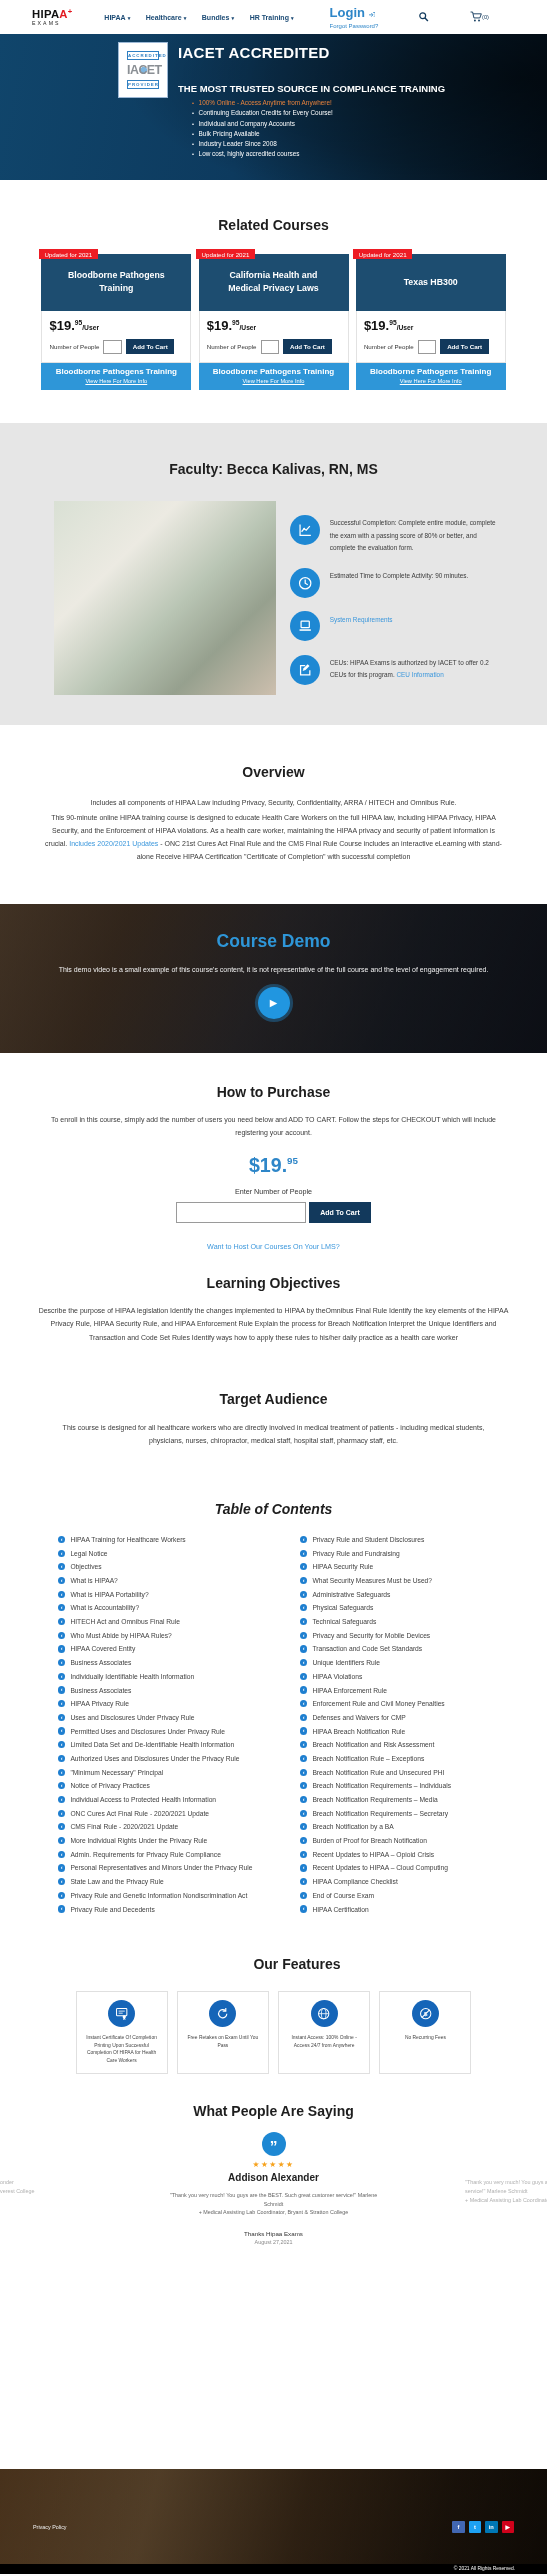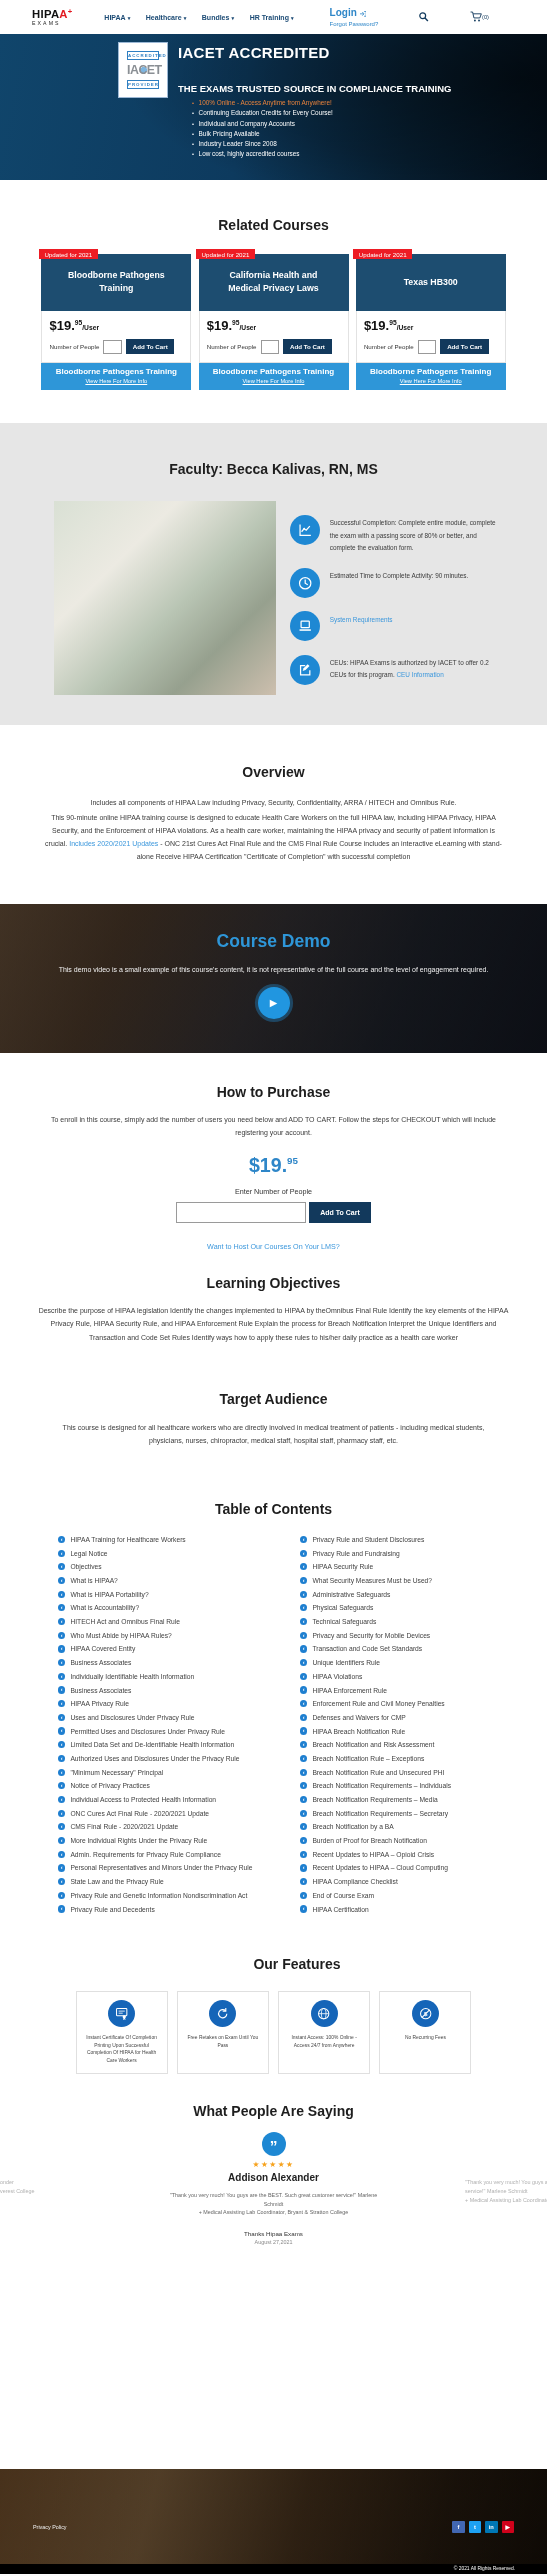--- a/index.html
+++ b/index.html
@@ -10,21 +10,21 @@
   .header { height:34px; background:#fff; display:flex; align-items:center; padding:0 32px; }
   .logo { line-height:1; }
   .logo-main { font-size:11.3px; font-weight:bold; color:#111; letter-spacing:0.3px;}
   .logo-accent { color:#e21b22; }
   .logo-plus { color:#e21b22; font-size:7.7px; vertical-align:super; font-weight:bold;}
   .logo-sub { font-size:5.2px; letter-spacing:2.1px; color:#222; margin-top:1px;}
   .nav { display:flex; gap:15.5px; margin-left:32px; }
   .nav-item { font-size:7px; font-weight:bold; color:#1b4a74; cursor:pointer; }
   .nav-caret { font-size:5.2px; color:#1b4a74; margin-left:2.1px;}
   .auth { margin-left:36px; line-height:1.5;}
-  .login { color:#2e86c8; font-size:10px; font-weight:bold; cursor:pointer;}
+  .login { color:#2e86c8; font-size:13px; font-weight:bold; cursor:pointer;}
   .forgot { color:#2e86c8; font-size:6px; cursor:pointer;}
   .hdr-icon { margin-left:40px; cursor:pointer; display:flex; align-items:center;}
   .cart-count { font-size:5.7px; color:#123a5d; }
 
   
   .hero { height:146px;
     background:
       radial-gradient(120% 160% at 95% 30%, rgba(0,0,0,.55) 0%, rgba(0,0,0,.25) 40%, rgba(0,0,0,0) 60%),
       linear-gradient(100deg,#10456b 0%,#0d3a5e 45%,#082338 75%,#04121f 100%);
   }
@@ -99,21 +99,21 @@
 
   
   .objectives { height:121px; background:#fff; }
   .objectives .sec-heading { padding-top:15.5px; }
   .audience { height:113px; background:#fff; }
   .audience .sec-heading { padding-top:11.3px; }
   .centered-para { width:474px; margin:13.4px auto 0; text-align:center; font-size:7px; line-height:13.4px; color:#3a3a3a;}
 
   
   .toc { height:444px; background:#fff; }
-  .toc .sec-heading { padding-top:8.2px; }
+  .toc .sec-heading { padding-top:8.2px;font-style:italic; }
   .toc-cols { display:flex; margin-top:18.5px; padding-left:58px;}
   .toc-col { width:242px; }
   .toc-item { display:flex; align-items:center; margin-bottom:6.2px; height:7.5px;}
   .toc-bullet { flex:0 0 7.2px; width:7.2px; height:7.2px; border-radius:50%; background:#1e7fd0; color:#fff; font-size:5.7px; line-height:6.7px; text-align:center; font-weight:bold;}
   .toc-text { margin-left:5.2px; font-size:6.7px; color:#414141;}
 
   
   .features { height:144px; background:#fff; }
   .features .sec-heading { padding-top:18.5px;padding-left:47px; }
   .feat-row { display:flex; justify-content:center; gap:9.3px; margin-top:19.6px; align-items:stretch;}
@@ -191,21 +191,21 @@
   </div>
 </header>
 
 <section class="hero">
   <div class="iacet-badge">
     <div class="iacet-top">ACCREDITED</div>
     <div class="iacet-mid">IACET</div>
     <div class="iacet-bottom">PROVIDER</div>
   </div>
   <h1 class="hero-title">IACET ACCREDITED</h1>
-  <div class="hero-sub">THE EXAMS TRUSTED SOURCE IN COMPLIANCE TRAINING</div>
+  <div class="hero-sub">THE MOST TRUSTED SOURCE IN COMPLIANCE TRAINING</div>
   <div class="hero-bullets">
     <div class="hero-bullet highlight"><span class="dot">•</span><span>100% Online - Access Anytime from Anywhere!</span></div>
     <div>
 
         <div class="hero-bullet"><span class="dot">•</span><span>Continuing Education Credits for Every Course!</span></div>
 
         <div class="hero-bullet"><span class="dot">•</span><span>Individual and Company Accounts</span></div>
 
         <div class="hero-bullet"><span class="dot">•</span><span>Bulk Pricing Available</span></div>
 

